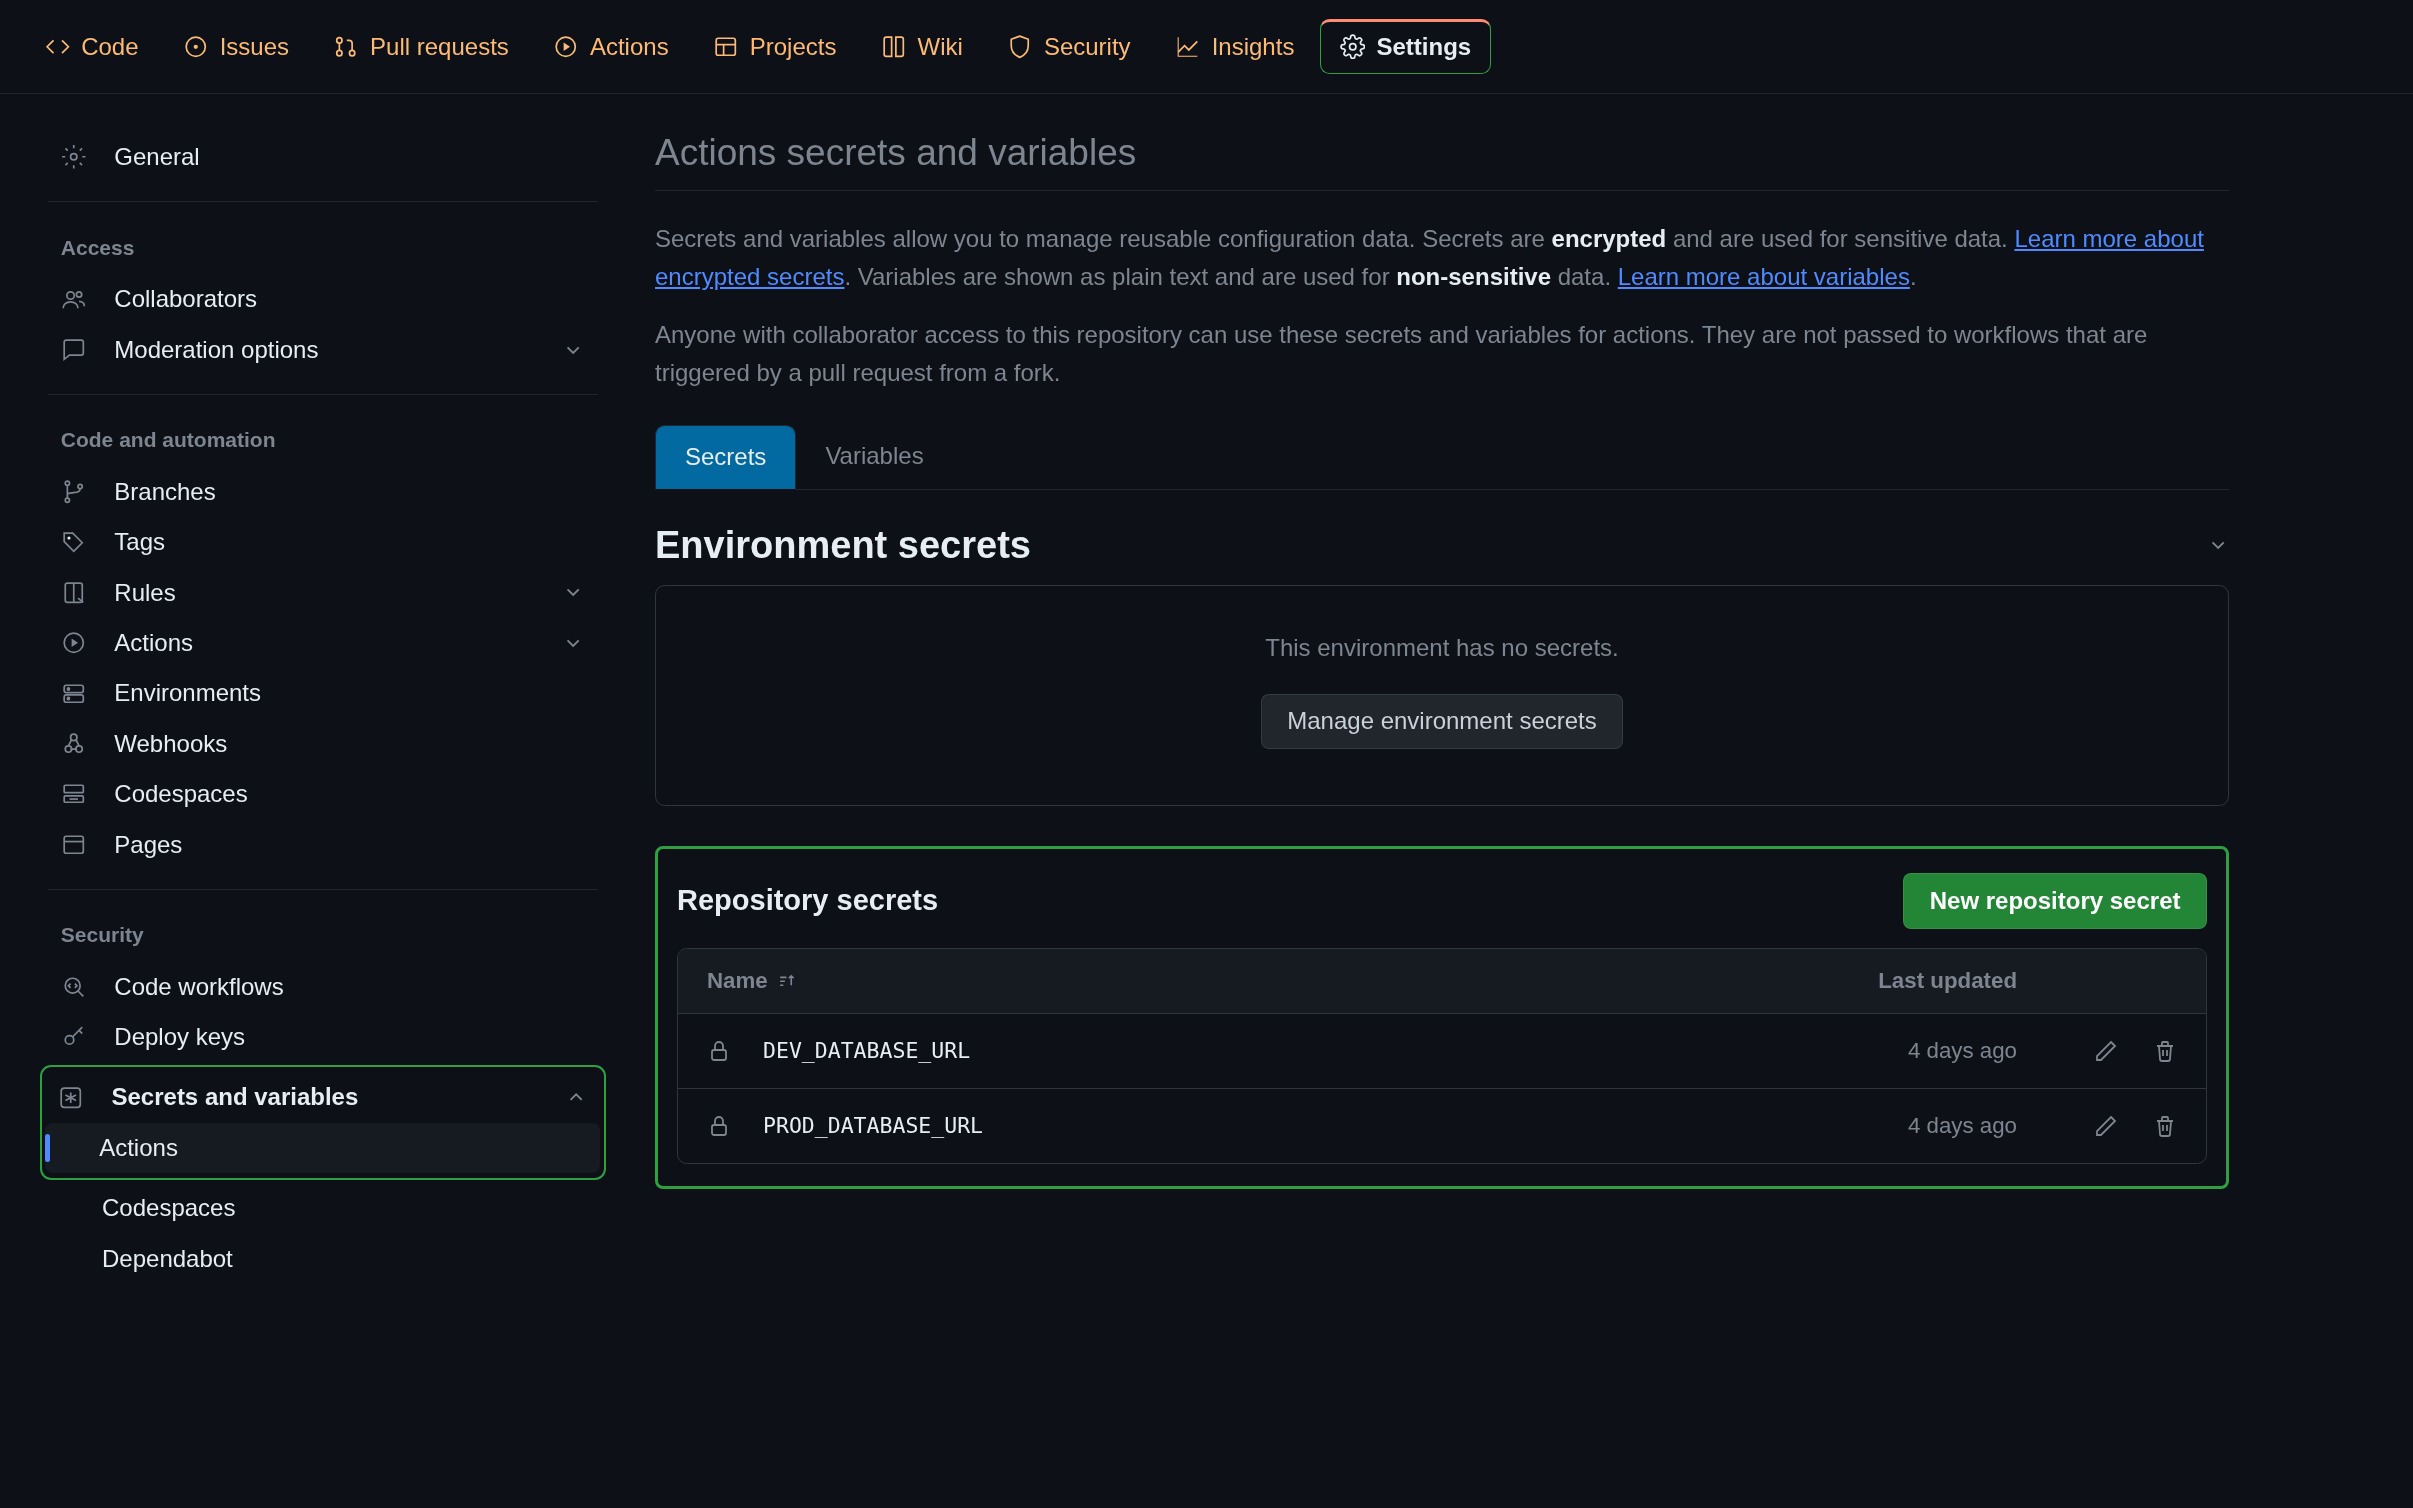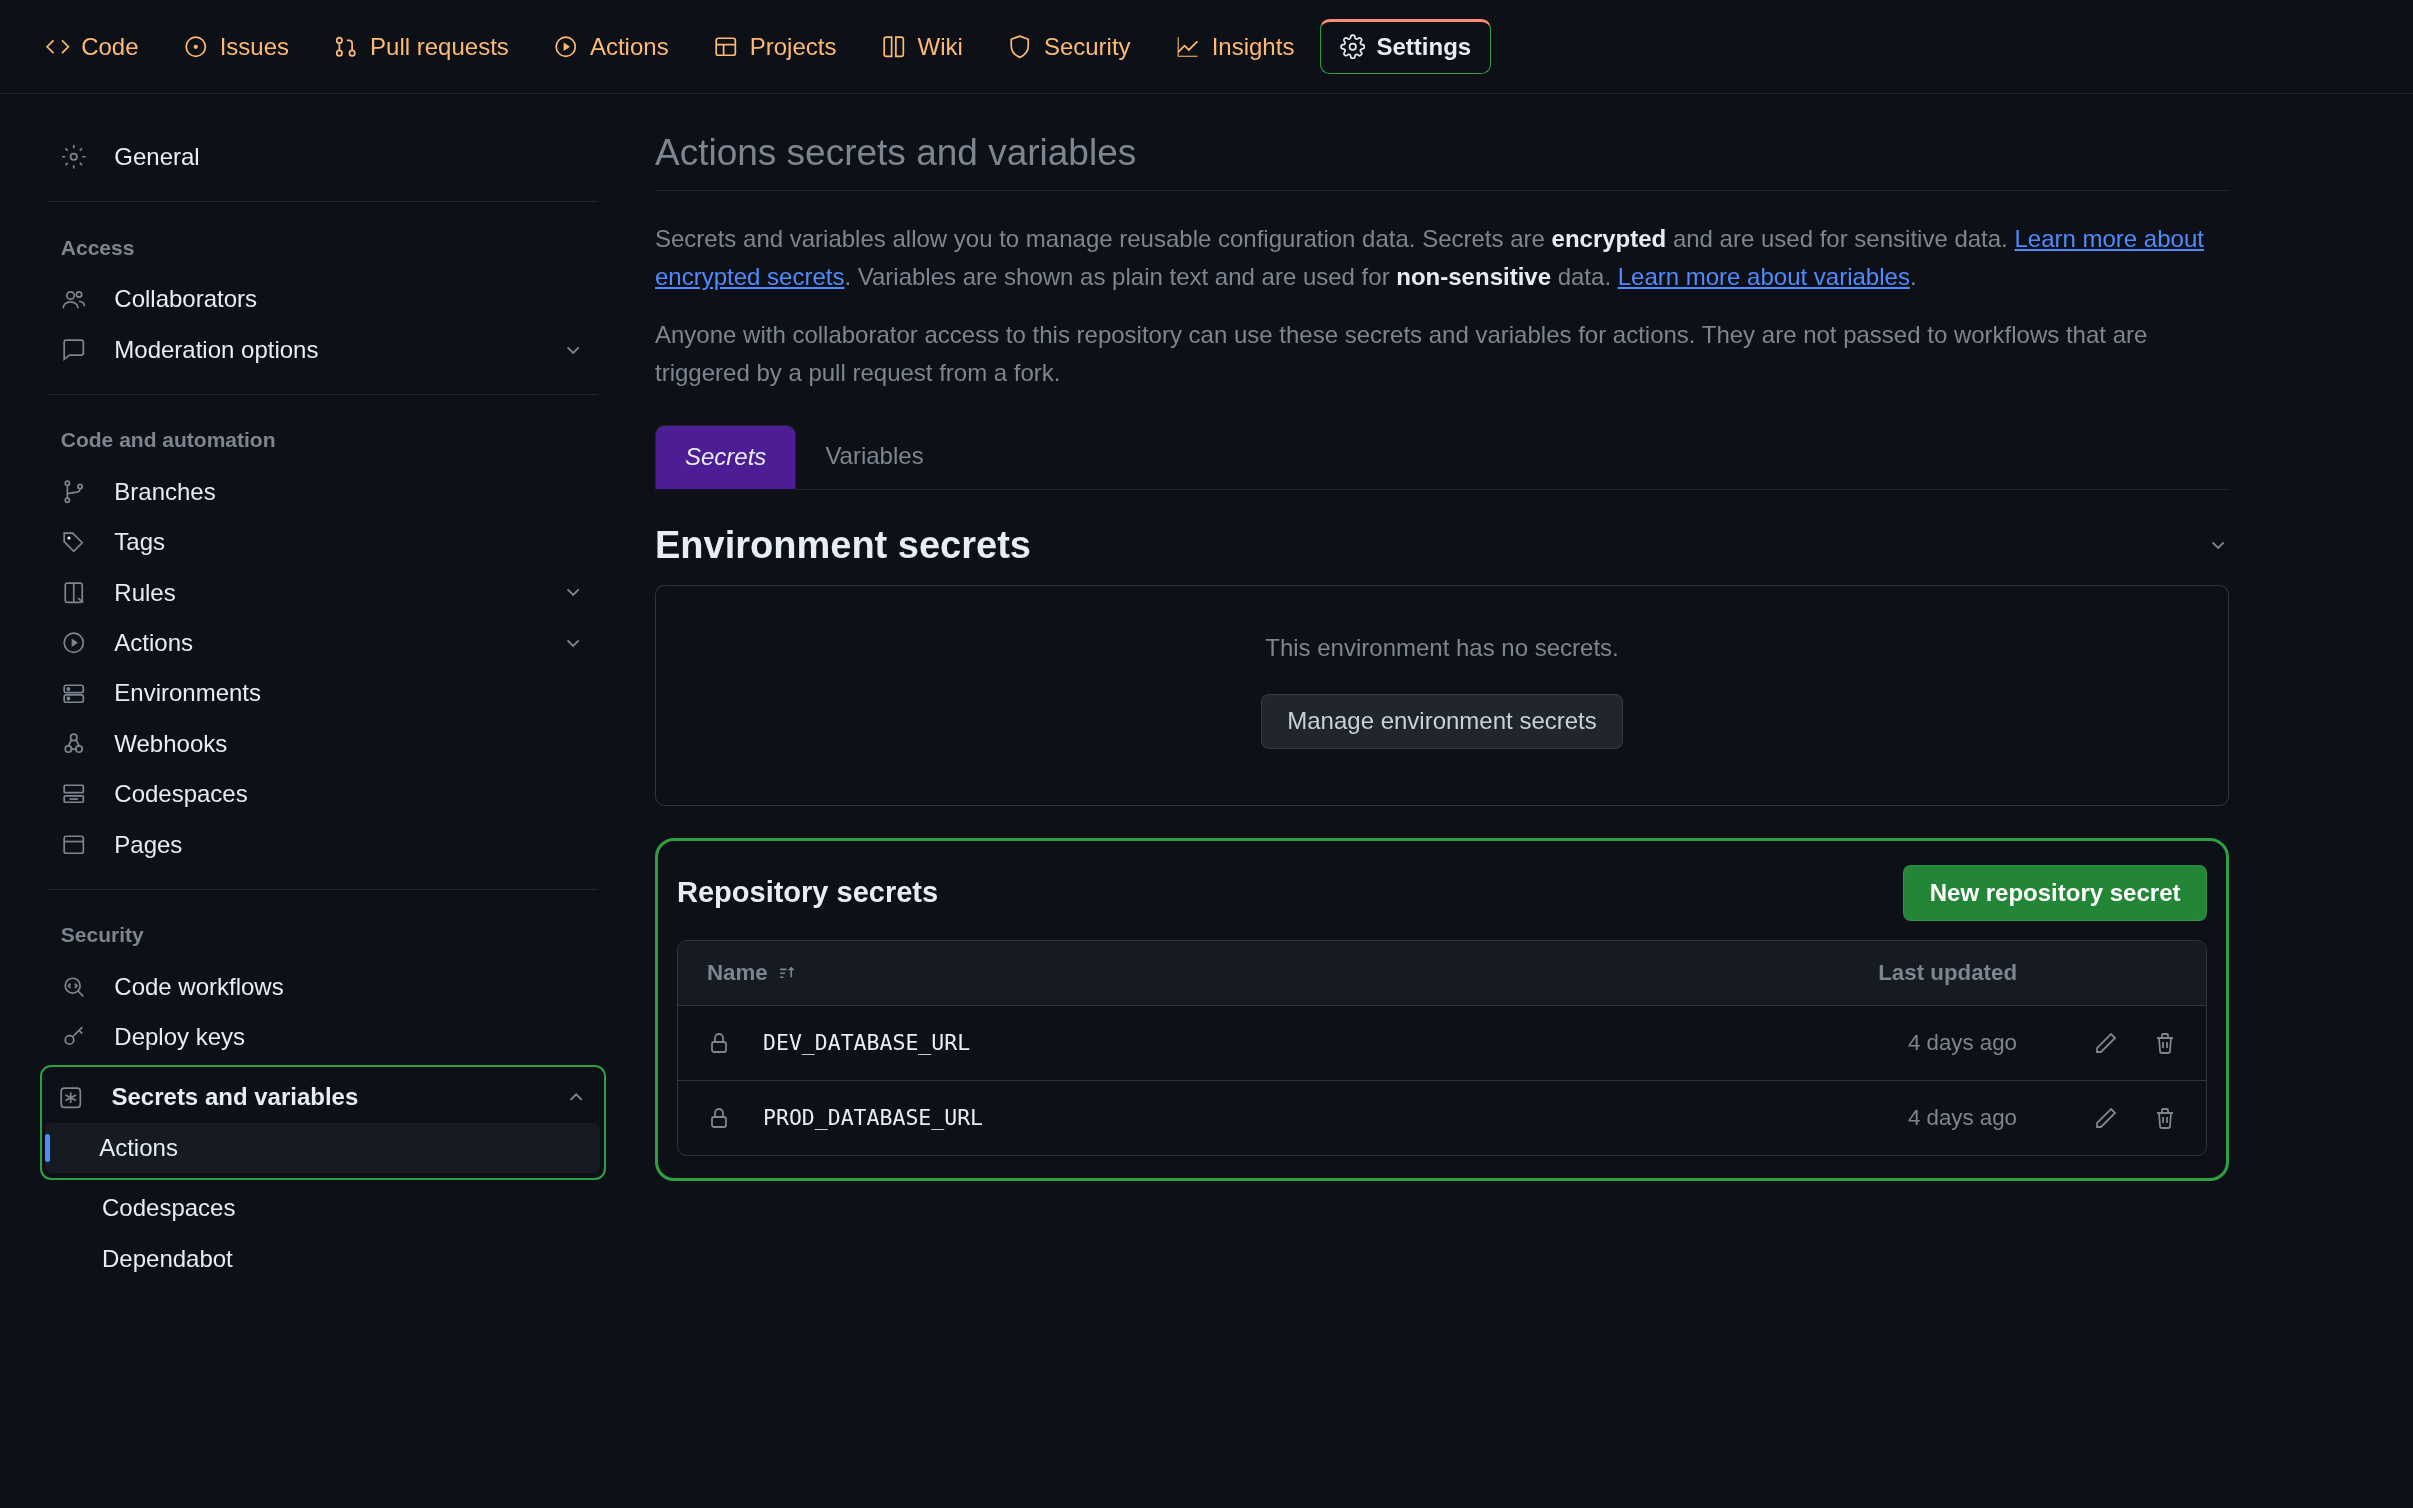--- a/index.html
+++ b/index.html
@@ -132,22 +132,21 @@
     padding: 17.6px 29px;
     color: #7d8590;
     cursor: pointer;
   }
   .subtab.active {
     color: #e6edf3;
     border: 0.8px solid #21262d;
     border-bottom: 0.8px solid #0d1117;
     border-radius: 9.6px 9.6px 0 0;
     margin-bottom: -0.8px;
-    background: #4c1d95;
-    font-style: italic;
+    background: #0369a1;
   }
   
   .section-heading {
     font-size: 38px;
     font-weight: 600;
     color: #e6edf3;
     margin: 34px 0 17.6px;
     display:flex;
     align-items:center;
   }
@@ -175,23 +174,23 @@
   }
   .btn-primary {
     background: #238636;
     color: #fff;
     border: 0.8px solid rgba(240,246,252,0.1);
     font-weight: 600;
   }
   
   .repo-secrets-block {
     border: 3.2px solid #2ea043;
-    border-radius: 19px;
+    border-radius: 8px;
     padding: 24px 19px 22.3px;
-    margin-top: 32px;
+    margin-top: 40px;
   }
   .repo-secrets-header {
     display: flex;
     align-items: center;
     justify-content: space-between;
     margin-bottom: 19px;
   }
   .repo-secrets-header h2 {
     font-size: 29px;
     font-weight: 600;

